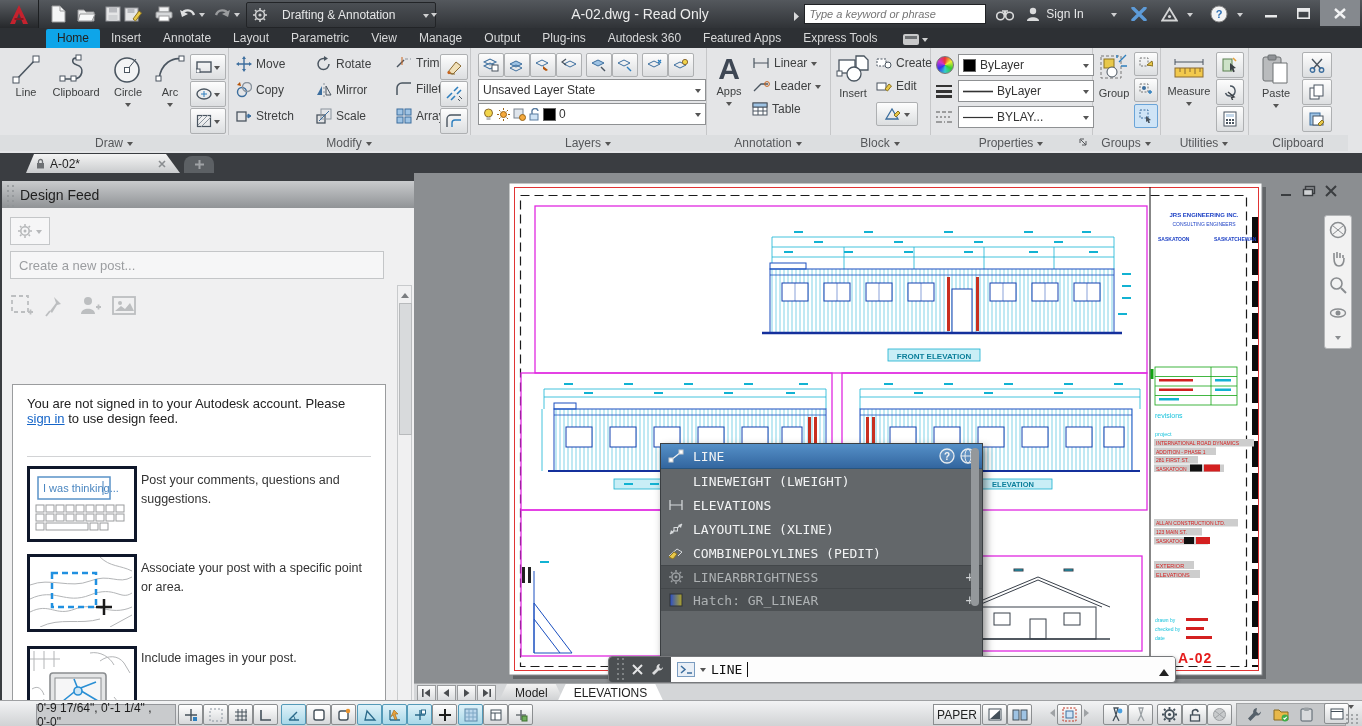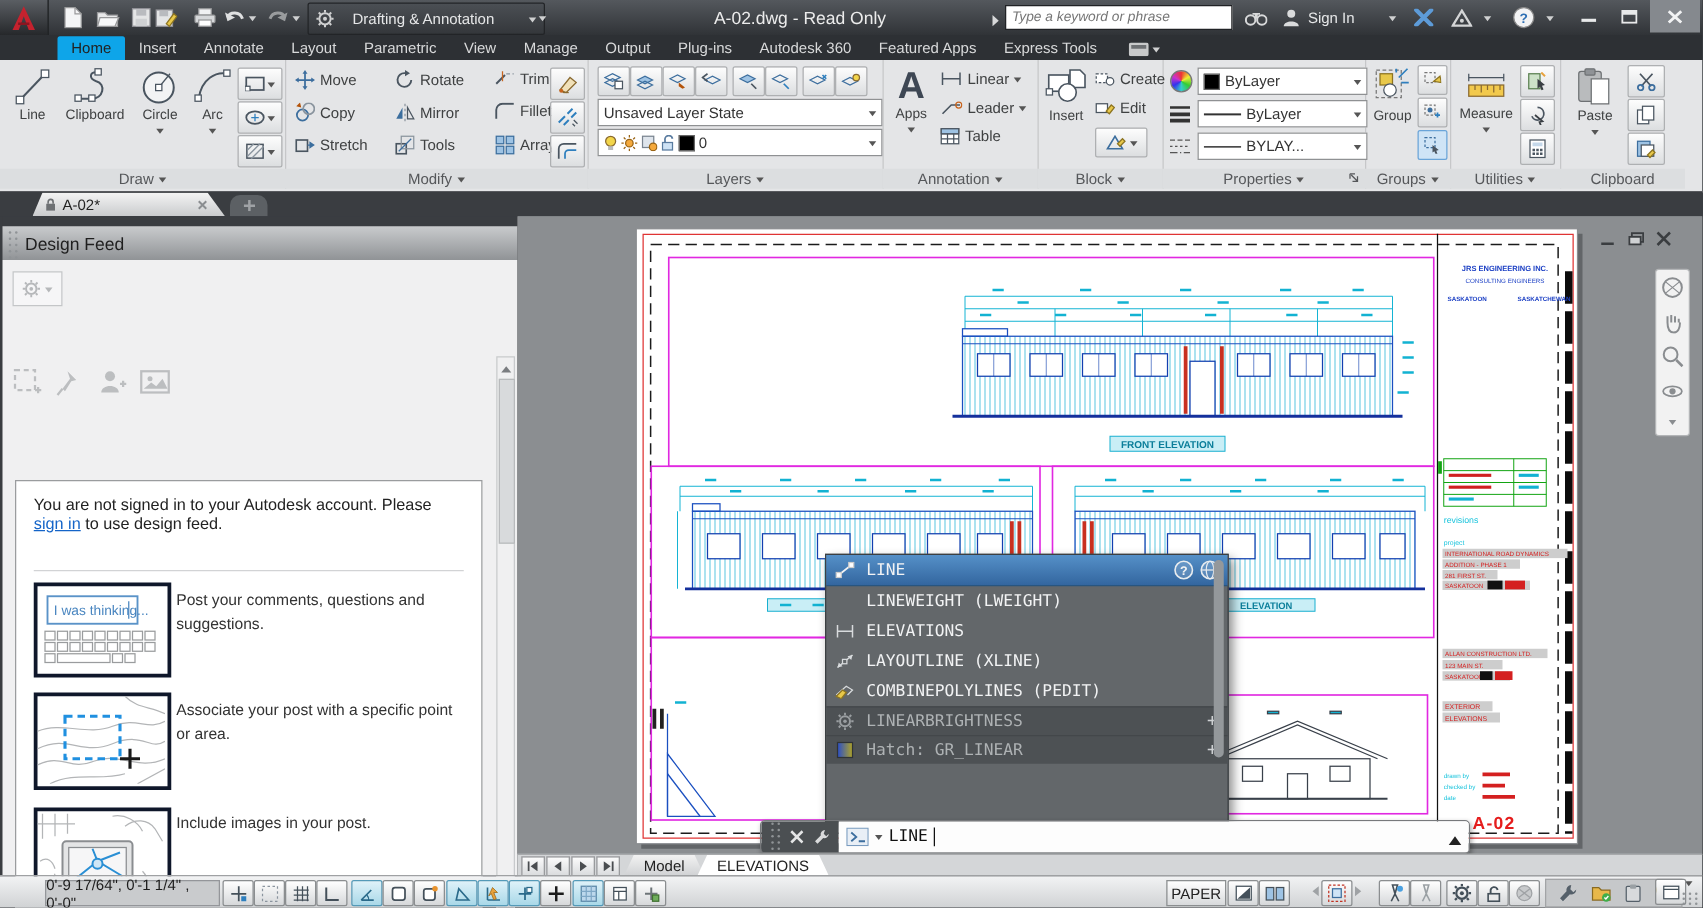--- a/index.html
+++ b/index.html
@@ -347,21 +347,21 @@
           <path d="M15 13 L10 4 V13 Z" fill="none" stroke="#4a5560"></path>
         </svg>
       <span>Mirror</span>
     </div>
     <div class="rowbtn" style="left:88px;top:60px">
       <svg width="16" height="16" viewBox="0 0 16 16">
           <rect x="1" y="7" width="8" height="8" fill="none" stroke="#4a5560" stroke-width="1.3"></rect>
           <rect x="5" y="1" width="10" height="10" fill="none" stroke="#8a949e"></rect>
           <path d="M3 13 L13 3" stroke="#3c6e9e"></path>
         </svg>
-      <span>Tools</span>
+      <span>Scale</span>
     </div>
     <div class="rowbtn" style="left:168px;top:8px">
       <svg width="16" height="14" viewBox="0 0 16 14">
           <path d="M1 11 L8 4" stroke="#4a5560" stroke-width="1.5"></path>
           <path d="M9 3 L15 3" stroke="#8a949e" stroke-dasharray="3 2"></path>
           <path d="M6 1 v8" stroke="#c8641e"></path>
         </svg>
       <span>Trim</span>
       <span class="tri-d dk"></span>
     </div>
@@ -757,20 +757,23 @@
   <div id="dfbody">
     <div class="dfbox" style="left:8px;top:9px;width:38px;height:26px;display:flex;align-items:center;justify-content:center;gap:4px">
       <svg width="14" height="14" viewBox="0 0 14 14">
           <circle cx="7" cy="7" r="4.2" fill="none" stroke="#b6b8ba" stroke-width="1.6"></circle>
           <circle cx="7" cy="7" r="1.5" fill="#b6b8ba"></circle>
           <g stroke="#b6b8ba" stroke-width="1.5">
             <path d="M7 0v2M7 12v2M0 7h2M12 7h2M2 2l1.4 1.4M10.6 10.6L12 12M12 2l-1.4 1.4M3.4 10.6L2 12"></path>
           </g>
         </svg>
       <span class="tri-d" style="border-top-color:#b6b8ba"></span>
+    </div>
+    <div class="dfbox" style="left:8px;top:43px;width:374px;height:28px;display:flex;align-items:center;padding-left:8px;box-sizing:border-box;font-size:13px;color:#9b9da0">
+      <span>Create a new post...</span>
     </div>
     <div style="position:absolute;left:8px;top:86px;display:flex;gap:10px">
       <svg width="24" height="24" viewBox="0 0 24 24">
           <rect x="2" y="2" width="16" height="16" fill="none" stroke="#bcbec0" stroke-width="1.8" stroke-dasharray="4 3"></rect>
           <path d="M18 18 h5 M20.5 15.5 v5" stroke="#bcbec0" stroke-width="1.8"></path>
         </svg>
       <svg width="24" height="24" viewBox="0 0 24 24">
           <path d="M10 3 L17 10 L13 11 L8 19 L6 17 L12 9 Z" fill="#bcbec0"></path>
           <path d="M6 17 L2 22" stroke="#bcbec0" stroke-width="1.8"></path>
         </svg>

